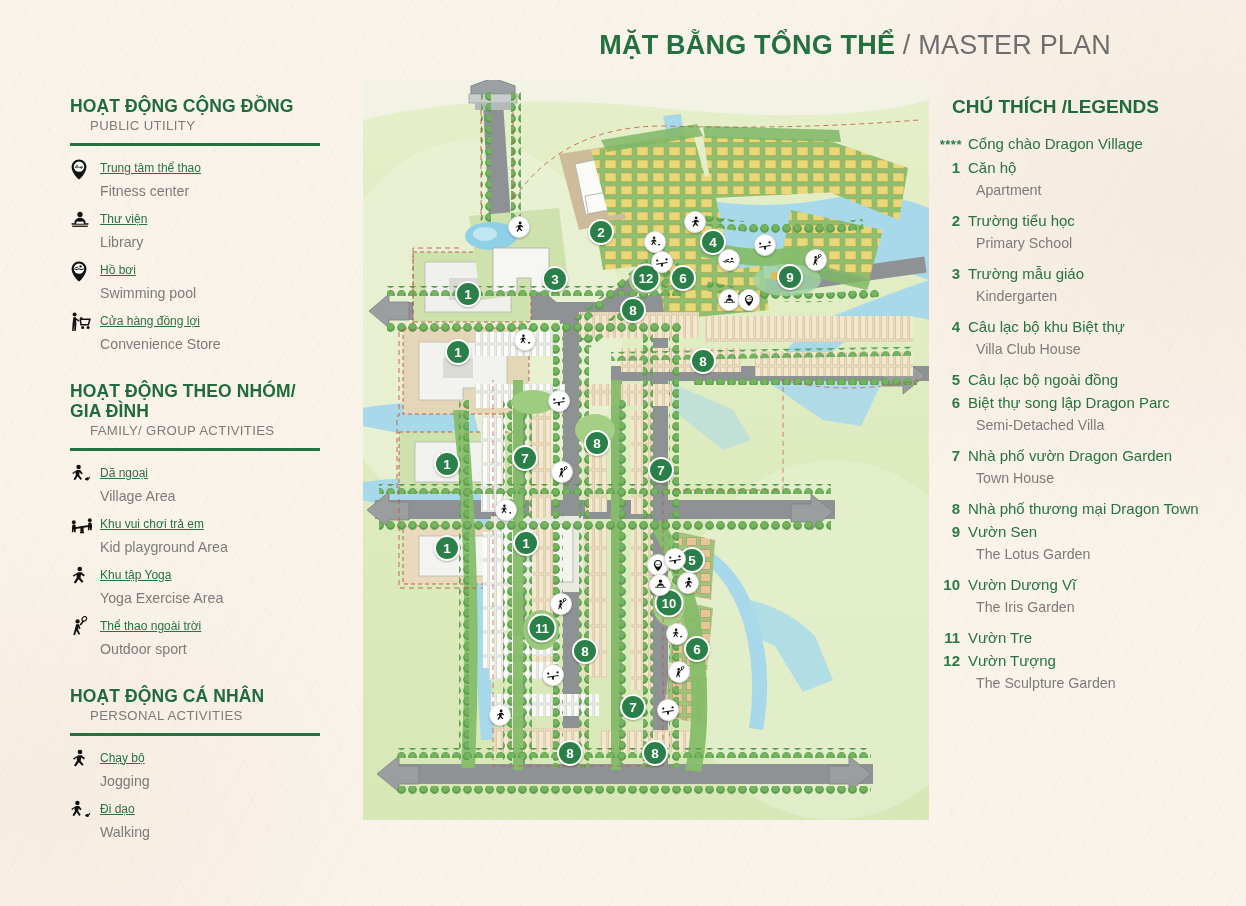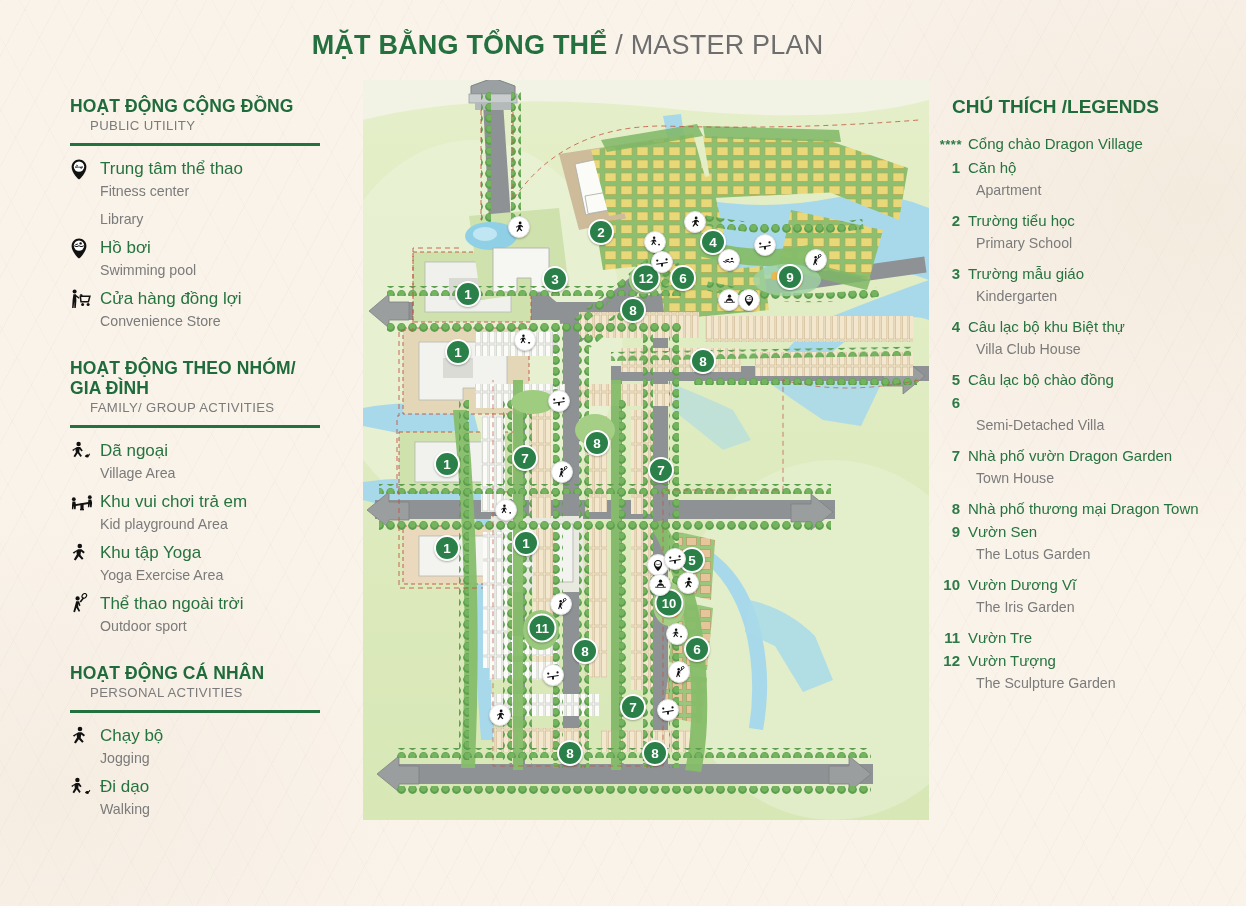--- a/index.html
+++ b/index.html
@@ -15,35 +15,35 @@
       repeating-linear-gradient(118deg, rgba(214,196,174,0.10) 0px, rgba(214,196,174,0.10) 1px, rgba(0,0,0,0) 1px, rgba(0,0,0,0) 26px),
       repeating-linear-gradient(62deg, rgba(214,196,174,0.07) 0px, rgba(214,196,174,0.07) 1px, rgba(0,0,0,0) 1px, rgba(0,0,0,0) 34px),
       radial-gradient(ellipse 700px 520px at 96% 22%, rgba(214,193,166,0.16), rgba(0,0,0,0) 70%),
       radial-gradient(ellipse 520px 420px at 4% 88%, rgba(214,193,166,0.12), rgba(0,0,0,0) 70%),
       #faf3ea;
   }
 
   
   #title {
     position:absolute; left:0; top:30px; width:1111px;
-    text-align:center; font-size:27px; letter-spacing:0.2px; white-space:nowrap;margin-left:12px;
+    text-align:right; font-size:27px; letter-spacing:0.2px; white-space:nowrap;
   }
   #title .vn { color:#25703f; font-weight:bold; }
   #title .en { color:#6e6e6e; font-weight:normal; }
 
   
   #sidebar { position:absolute; left:70px; top:96px; width:250px; }
   .sec { margin-bottom:26px; }
   .sec-h1 { color:#1f6b3b; font-size:17.5px; font-weight:bold; line-height:1.18; letter-spacing:0.1px; }
   .sec-h2 { color:#7b7b7b; font-size:13.2px; font-weight:normal; letter-spacing:0.35px; margin-top:1px;margin-left:20px; }
   .sec-rule { height:3px; background:#22713f; margin:10px 0 12px 0; width:100%; }
   .act { display:flex; align-items:flex-start; margin-bottom:1px; }
   .act-ico { width:30px; min-width:30px; height:22px; display:flex; align-items:center; justify-content:flex-start; padding-top:1px; }
   .act-ico svg { display:block; }
-  .act-vn { color:#26733f; font-size:17px; line-height:21px; }
+  .act-vn { color:#26733f; font-size:12px; line-height:21px;text-decoration:underline; }
   .act-en { color:#7b7b7b; font-size:14.2px; line-height:21px; margin:0 0 7px 30px; }
 
   
   #legend { position:absolute; left:930px; top:96px; width:300px; }
   #legend .lg-title { color:#1f6b3b; font-size:19px; font-weight:bold; margin-bottom:14px; padding-left:22px; }
   .lg-row { display:flex; align-items:baseline; margin-bottom:0; }
   .lg-num { width:38px; min-width:38px; text-align:right; padding-right:8px; color:#2d7a47; font-size:15px; font-weight:bold; line-height:23px; }
   .lg-num.stars { font-size:13px; letter-spacing:0.5px; padding-right:6px; }
   .lg-vn { color:#26733f; font-size:15px; line-height:23px; }
   .lg-en { color:#7b7b7b; font-size:14.2px; line-height:22px; margin:0 0 8px 46px; }
@@ -96,20 +96,32 @@
               <circle cx="9" cy="7.6" r="5.2" fill="#fff"></circle>
               <path d="M5.4 7.3h1.1v1.6H5.4zM11.5 7.3h1.1v1.6h-1.1zM6.7 7.8h4.6v0.7H6.7z" fill="#111"></path>
               <path d="M6.9 5.6l1.1 1.3-0.7 0.6-1.1-1.3z" fill="#111"></path>
               <path d="M11.1 9.9l-1.1-1.3 0.7-0.6 1.1 1.3z" fill="#111"></path>
             </svg>
       </div>
       <div class="act-vn">Trung tâm thể thao</div>
     </div>
     <div class="act-en">Fitness center</div>
 
+    <div class="act">
+      <div class="act-ico">
+        <svg width="20" height="19" viewBox="0 0 20 19">
+              <circle cx="10" cy="3.4" r="2.6" fill="#111"></circle>
+              <path d="M4.4 12.2c0-3 2.5-5.4 5.6-5.4s5.6 2.4 5.6 5.4z" fill="#111"></path>
+              <path d="M1.6 12.2h16.8v1.5H1.6z" fill="#111"></path>
+              <path d="M2.2 14.6h15.6v1.3H2.2z" fill="#111"></path>
+              <path d="M6.4 10.6h7.2v2.1H6.4z" fill="#fff"></path>
+            </svg>
+      </div>
+      <div class="act-vn">Thư viện</div>
+    </div>
     <div class="act-en">Library</div>
 
     <div class="act">
       <div class="act-ico">
         <svg width="18" height="21" viewBox="0 0 18 21">
               <path d="M9 0.6C4.9 0.6 1.6 3.9 1.6 8c0 5.3 6.3 12.4 7.4 12.4S16.4 13.3 16.4 8C16.4 3.9 13.1 0.6 9 0.6z" fill="#111"></path>
               <circle cx="9" cy="7.6" r="5.2" fill="#fff"></circle>
               <circle cx="10.6" cy="5.4" r="1.2" fill="#111"></circle>
               <path d="M4.2 7.2c1.1 0 1.4 0.8 2.4 0.8s1.3-0.8 2.4-0.8 1.3 0.8 2.4 0.8 1.3-0.8 2.4-0.8v1.1c-1.1 0-1.3 0.8-2.4 0.8s-1.3-0.8-2.4-0.8-1.3 0.8-2.4 0.8-1.3-0.8-2.4-0.8z" fill="#111"></path>
               <path d="M5.3 6.3l2.6-0.9 0.3 0.9-2.6 0.9z" fill="#111"></path>
@@ -255,25 +267,26 @@
   <div class="lg-en">Kindergarten</div>
 
   <div class="lg-row">
     <div class="lg-num">4</div>
     <div class="lg-vn">Câu lạc bộ khu Biệt thự</div>
   </div>
   <div class="lg-en">Villa Club House</div>
 
   <div class="lg-row">
     <div class="lg-num">5</div>
-    <div class="lg-vn">Câu lạc bộ chào đồng</div>
+    <div class="lg-vn">Câu lạc bộ ngoài đồng</div>
   </div>
 
   <div class="lg-row">
     <div class="lg-num">6</div>
+    <div class="lg-vn">Biệt thự song lập Dragon Parc</div>
   </div>
   <div class="lg-en">Semi-Detached Villa</div>
 
   <div class="lg-row">
     <div class="lg-num">7</div>
     <div class="lg-vn">Nhà phố vườn Dragon Garden</div>
   </div>
   <div class="lg-en">Town House</div>
 
   <div class="lg-row">

